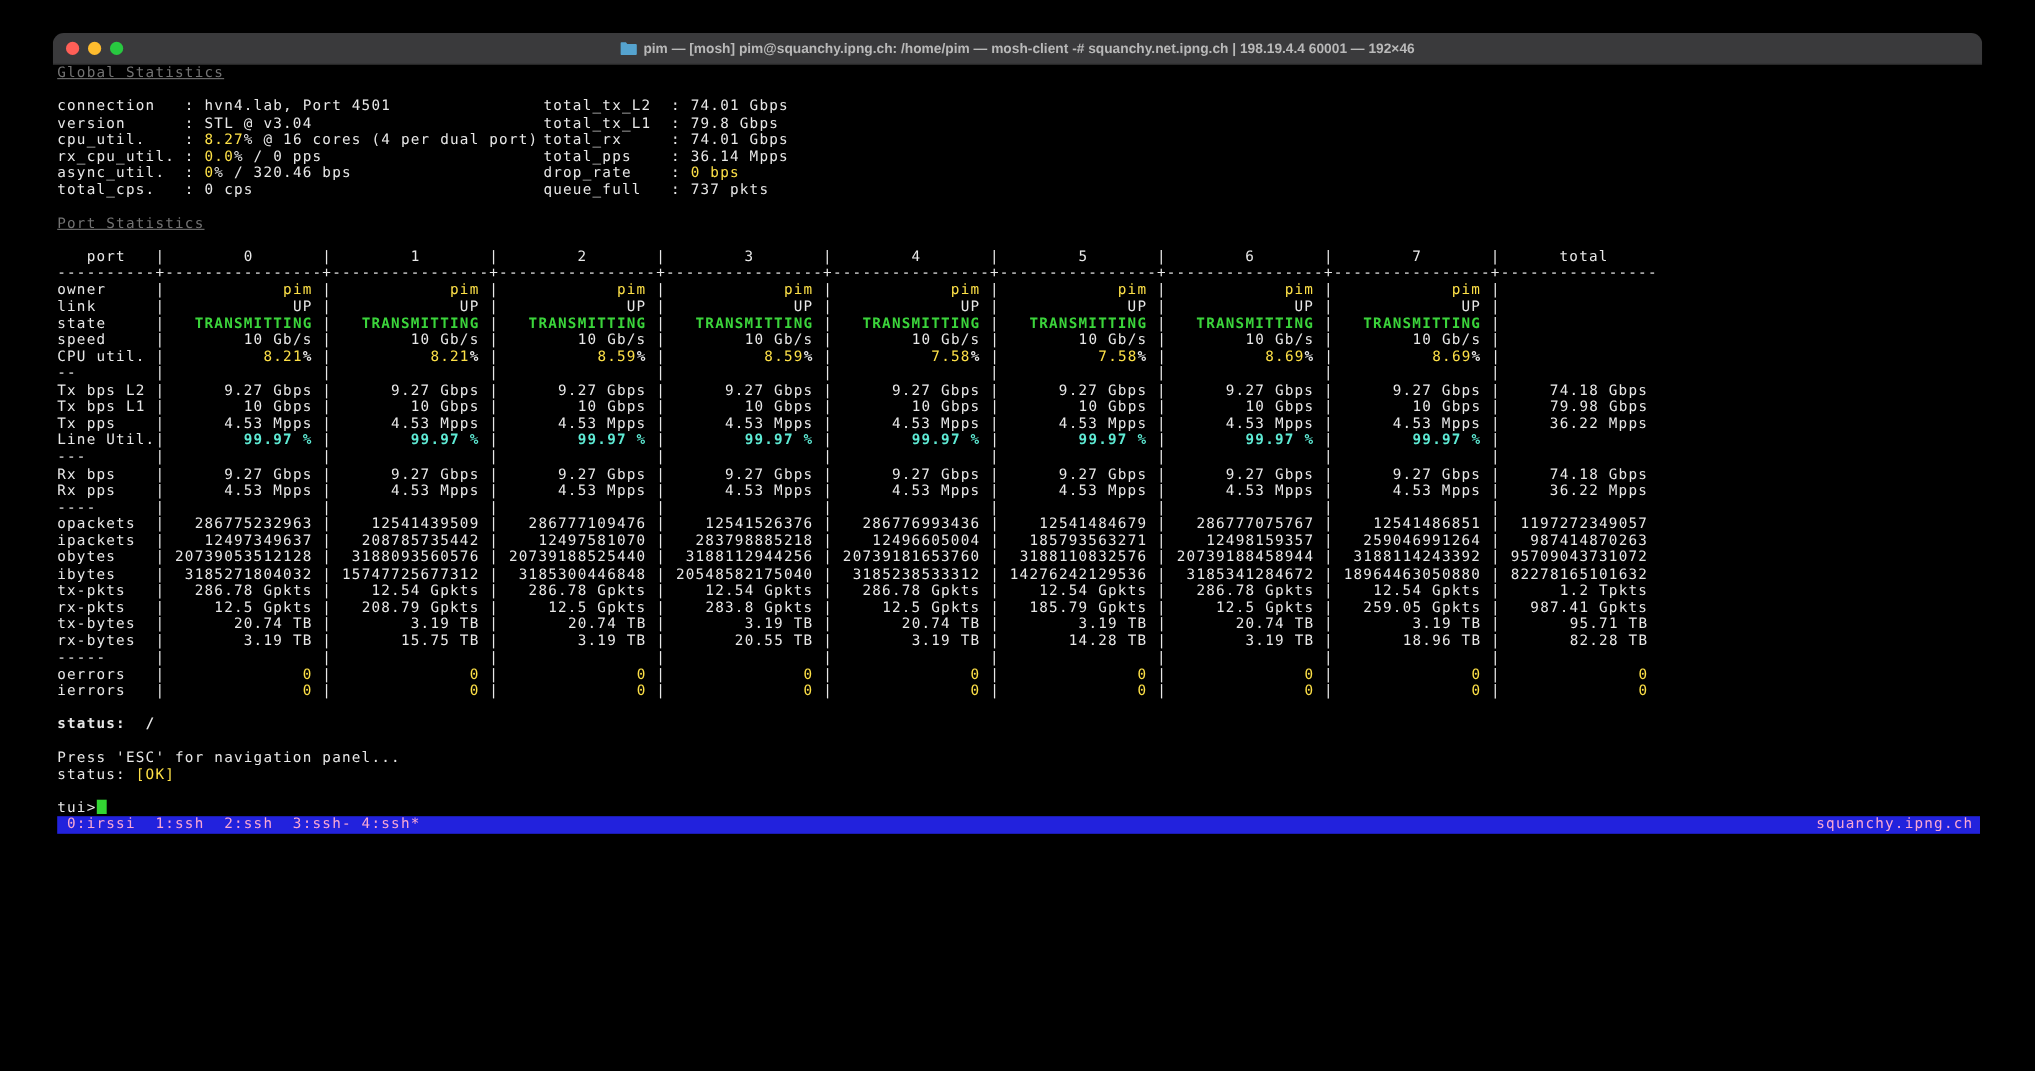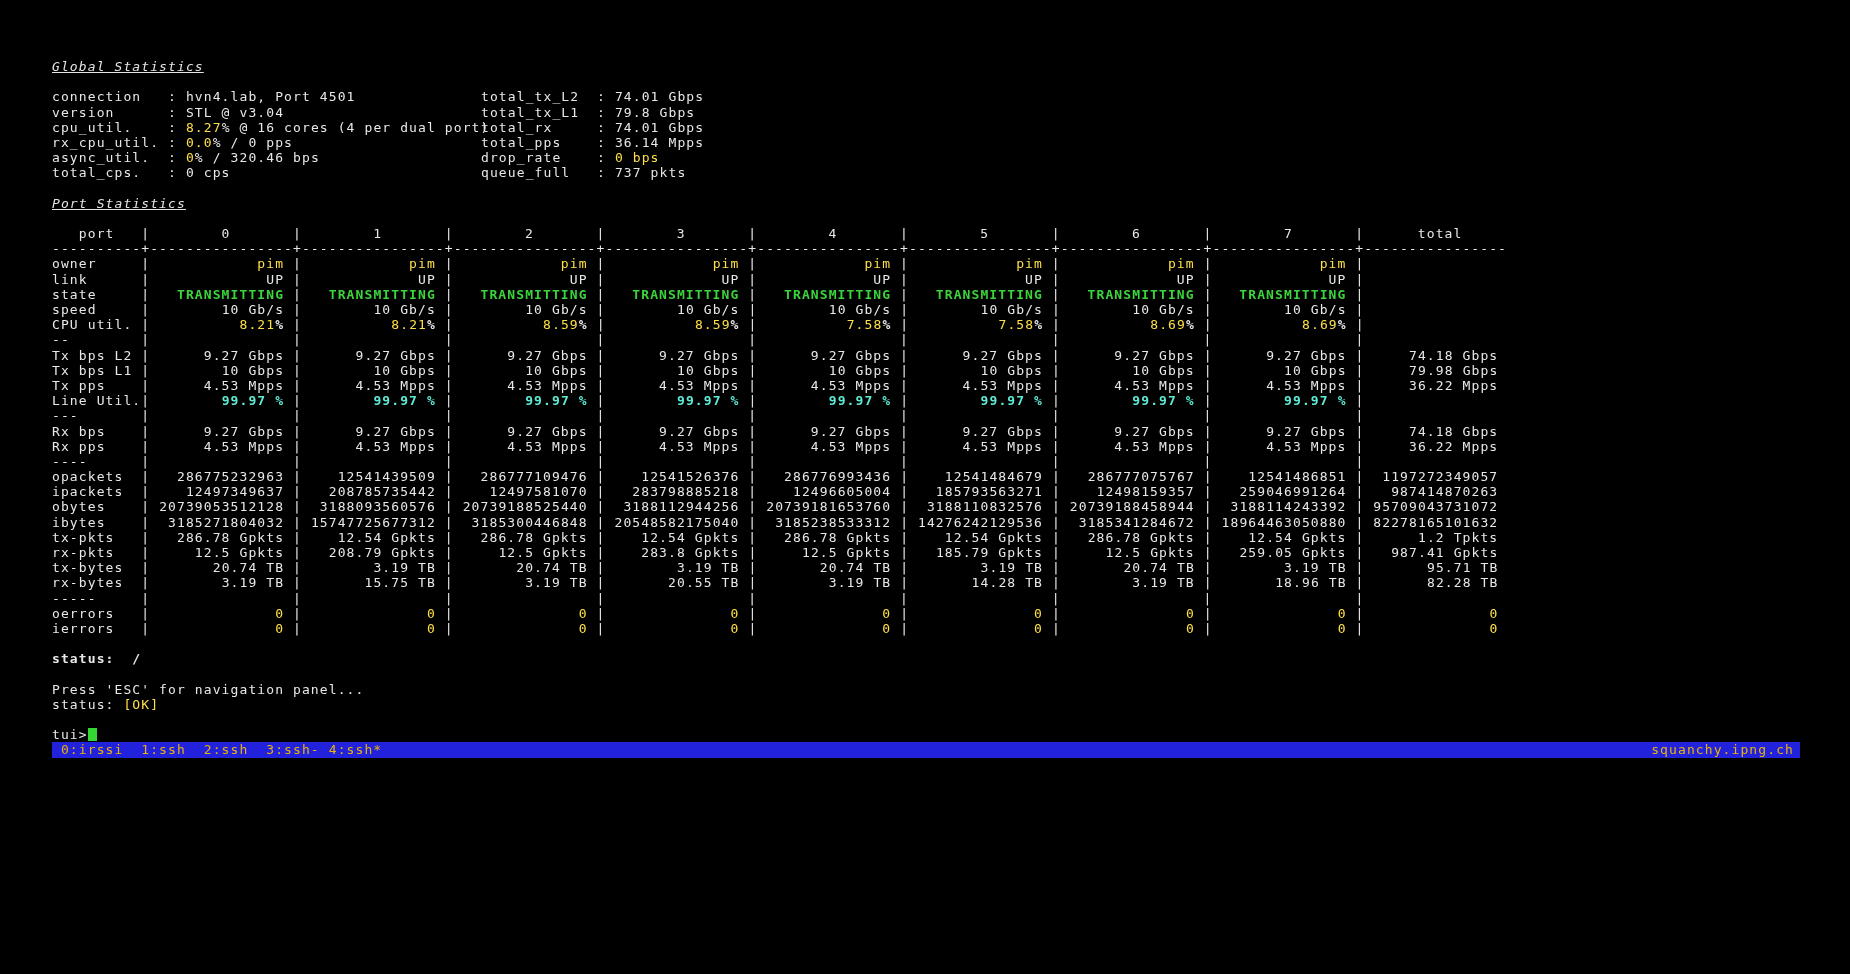--- a/index.html
+++ b/index.html
@@ -22,32 +22,45 @@
   .title{
     font-family:"Liberation Sans",sans-serif;font-size:12.5px;font-weight:bold;
     color:#b9b9b9;display:flex;align-items:center;gap:6px;white-space:nowrap;
   }
   .term{
     position:absolute;top:29px;left:4px;right:2px;bottom:0;
     font-size:13px;line-height:15.2px;letter-spacing:1.1px;
     color:#e8e8e8;white-space:pre;
   }
   .ln{height:15.2px;position:relative;}
-  .cyan{color:#e5e5e5;text-decoration:underline;font-style:italic;}
+  .cyan{color:#737373;text-decoration:underline;}
   .grn{color:#fde047;}
   .grnb{color:#3bd43b;font-weight:bold;margin-top:40px;}
   .red{color:#e5e5e5;}
   .blu{color:#5eead4;font-weight:bold;}
   .bold{font-weight:bold;}
-  .rcol{position:absolute;left:429px;top:0;}
+  .rcol{position:absolute;left:442px;top:0;}
   .cursor{display:inline-block;width:9px;height:13px;background:#33d633;vertical-align:-2px;}
   .bar{
-    position:absolute;left:0;right:0;height:15.2px;background:#2222dd;color:#eab308;
+    position:absolute;left:0;right:0;height:15.2px;background:#2222dd;color:#f9a8d4;
     font-size:13px;line-height:15.2px;letter-spacing:1.1px;white-space:pre;
   }
   .bar .host{position:absolute;right:6px;top:0;margin-left:46px;}
 </style>
 </head>
 <body>
 
 <div class="window">
+  <div class="titlebar">
+    <div class="lights">
+      <div class="light red"></div>
+      <div class="light yellow"></div>
+      <div class="light green"></div>
+    </div>
+    <div class="title">
+      <svg width="15" height="12" viewBox="0 0 15 12">
+          <path d="M0 1.5 Q0 0.5 1 .5 L5 .5 L6.3 2 L14 2 Q15 2 15 3 L15 11 Q15 12 14 12 L1 12 Q0 12 0 11 Z" fill="#55a3cf"></path>
+        </svg>
+      <span>pim — [mosh] pim@squanchy.ipng.ch: /home/pim — mosh-client -# squanchy.net.ipng.ch | 198.19.4.4 60001 — 192×46</span>
+    </div>
+  </div>
   <div class="term" id="term"><div class="ln"><span class="cyan">Global Statistics</span></div><div class="ln"></div><div class="ln"><span>connection   : </span><span>hvn4.lab, Port 4501</span><span class="rcol"><span>total_tx_L2  : </span><span>74.01 Gbps</span></span></div><div class="ln"><span>version      : </span><span>STL @ v3.04</span><span class="rcol"><span>total_tx_L1  : </span><span>79.8 Gbps</span></span></div><div class="ln"><span>cpu_util.    : </span><span class="grn">8.27</span><span>% @ 16 cores (4 per dual port)</span><span class="rcol"><span>total_rx     : </span><span>74.01 Gbps</span></span></div><div class="ln"><span>rx_cpu_util. : </span><span class="grn">0.0</span><span>% / 0 pps</span><span class="rcol"><span>total_pps    : </span><span>36.14 Mpps</span></span></div><div class="ln"><span>async_util.  : </span><span class="grn">0</span><span>% / 320.46 bps</span><span class="rcol"><span>drop_rate    : </span><span class="grn">0 bps</span></span></div><div class="ln"><span>total_cps.   : </span><span>0 cps</span><span class="rcol"><span>queue_full   : </span><span class="red">737 pkts</span></span></div><div class="ln"></div><div class="ln"><span class="cyan">Port Statistics</span></div><div class="ln"></div><div class="ln"><span>   port   |        0       |        1       |        2       |        3       |        4       |        5       |        6       |        7       |      total</span></div><div class="ln"><span>----------+----------------+----------------+----------------+----------------+----------------+----------------+----------------+----------------+----------------</span></div><div class="ln"><span>owner     |</span><span>            </span><span class="grn">pim</span><span> |</span><span>            </span><span class="grn">pim</span><span> |</span><span>            </span><span class="grn">pim</span><span> |</span><span>            </span><span class="grn">pim</span><span> |</span><span>            </span><span class="grn">pim</span><span> |</span><span>            </span><span class="grn">pim</span><span> |</span><span>            </span><span class="grn">pim</span><span> |</span><span>            </span><span class="grn">pim</span><span> |</span><span>               </span><span> </span></div><div class="ln"><span>link      |</span><span>             </span><span>UP</span><span> |</span><span>             </span><span>UP</span><span> |</span><span>             </span><span>UP</span><span> |</span><span>             </span><span>UP</span><span> |</span><span>             </span><span>UP</span><span> |</span><span>             </span><span>UP</span><span> |</span><span>             </span><span>UP</span><span> |</span><span>             </span><span>UP</span><span> |</span><span>               </span><span> </span></div><div class="ln"><span>state     |</span><span>   </span><span class="grnb">TRANSMITTING</span><span> |</span><span>   </span><span class="grnb">TRANSMITTING</span><span> |</span><span>   </span><span class="grnb">TRANSMITTING</span><span> |</span><span>   </span><span class="grnb">TRANSMITTING</span><span> |</span><span>   </span><span class="grnb">TRANSMITTING</span><span> |</span><span>   </span><span class="grnb">TRANSMITTING</span><span> |</span><span>   </span><span class="grnb">TRANSMITTING</span><span> |</span><span>   </span><span class="grnb">TRANSMITTING</span><span> |</span><span>               </span><span> </span></div><div class="ln"><span>speed     |</span><span>        </span><span>10 Gb/s</span><span> |</span><span>        </span><span>10 Gb/s</span><span> |</span><span>        </span><span>10 Gb/s</span><span> |</span><span>        </span><span>10 Gb/s</span><span> |</span><span>        </span><span>10 Gb/s</span><span> |</span><span>        </span><span>10 Gb/s</span><span> |</span><span>        </span><span>10 Gb/s</span><span> |</span><span>        </span><span>10 Gb/s</span><span> |</span><span>               </span><span> </span></div><div class="ln"><span>CPU util. |</span><span>          </span><span class="grn">8.21</span><span class="bold">%</span><span> |</span><span>          </span><span class="grn">8.21</span><span class="bold">%</span><span> |</span><span>          </span><span class="grn">8.59</span><span class="bold">%</span><span> |</span><span>          </span><span class="grn">8.59</span><span class="bold">%</span><span> |</span><span>          </span><span class="grn">7.58</span><span class="bold">%</span><span> |</span><span>          </span><span class="grn">7.58</span><span class="bold">%</span><span> |</span><span>          </span><span class="grn">8.69</span><span class="bold">%</span><span> |</span><span>          </span><span class="grn">8.69</span><span class="bold">%</span><span> |</span><span>               </span><span> </span></div><div class="ln"><span>--        |</span><span>                |</span><span>                |</span><span>                |</span><span>                |</span><span>                |</span><span>                |</span><span>                |</span><span>                |</span></div><div class="ln"><span>Tx bps L2 |</span><span>      </span><span>9.27 Gbps</span><span> |</span><span>      </span><span>9.27 Gbps</span><span> |</span><span>      </span><span>9.27 Gbps</span><span> |</span><span>      </span><span>9.27 Gbps</span><span> |</span><span>      </span><span>9.27 Gbps</span><span> |</span><span>      </span><span>9.27 Gbps</span><span> |</span><span>      </span><span>9.27 Gbps</span><span> |</span><span>      </span><span>9.27 Gbps</span><span> |</span><span>     </span><span>74.18 Gbps</span><span> </span></div><div class="ln"><span>Tx bps L1 |</span><span>        </span><span>10 Gbps</span><span> |</span><span>        </span><span>10 Gbps</span><span> |</span><span>        </span><span>10 Gbps</span><span> |</span><span>        </span><span>10 Gbps</span><span> |</span><span>        </span><span>10 Gbps</span><span> |</span><span>        </span><span>10 Gbps</span><span> |</span><span>        </span><span>10 Gbps</span><span> |</span><span>        </span><span>10 Gbps</span><span> |</span><span>     </span><span>79.98 Gbps</span><span> </span></div><div class="ln"><span>Tx pps    |</span><span>      </span><span>4.53 Mpps</span><span> |</span><span>      </span><span>4.53 Mpps</span><span> |</span><span>      </span><span>4.53 Mpps</span><span> |</span><span>      </span><span>4.53 Mpps</span><span> |</span><span>      </span><span>4.53 Mpps</span><span> |</span><span>      </span><span>4.53 Mpps</span><span> |</span><span>      </span><span>4.53 Mpps</span><span> |</span><span>      </span><span>4.53 Mpps</span><span> |</span><span>     </span><span>36.22 Mpps</span><span> </span></div><div class="ln"><span>Line Util.|</span><span>        </span><span class="blu">99.97 %</span><span> |</span><span>        </span><span class="blu">99.97 %</span><span> |</span><span>        </span><span class="blu">99.97 %</span><span> |</span><span>        </span><span class="blu">99.97 %</span><span> |</span><span>        </span><span class="blu">99.97 %</span><span> |</span><span>        </span><span class="blu">99.97 %</span><span> |</span><span>        </span><span class="blu">99.97 %</span><span> |</span><span>        </span><span class="blu">99.97 %</span><span> |</span><span>               </span><span> </span></div><div class="ln"><span>---       |</span><span>                |</span><span>                |</span><span>                |</span><span>                |</span><span>                |</span><span>                |</span><span>                |</span><span>                |</span></div><div class="ln"><span>Rx bps    |</span><span>      </span><span>9.27 Gbps</span><span> |</span><span>      </span><span>9.27 Gbps</span><span> |</span><span>      </span><span>9.27 Gbps</span><span> |</span><span>      </span><span>9.27 Gbps</span><span> |</span><span>      </span><span>9.27 Gbps</span><span> |</span><span>      </span><span>9.27 Gbps</span><span> |</span><span>      </span><span>9.27 Gbps</span><span> |</span><span>      </span><span>9.27 Gbps</span><span> |</span><span>     </span><span>74.18 Gbps</span><span> </span></div><div class="ln"><span>Rx pps    |</span><span>      </span><span>4.53 Mpps</span><span> |</span><span>      </span><span>4.53 Mpps</span><span> |</span><span>      </span><span>4.53 Mpps</span><span> |</span><span>      </span><span>4.53 Mpps</span><span> |</span><span>      </span><span>4.53 Mpps</span><span> |</span><span>      </span><span>4.53 Mpps</span><span> |</span><span>      </span><span>4.53 Mpps</span><span> |</span><span>      </span><span>4.53 Mpps</span><span> |</span><span>     </span><span>36.22 Mpps</span><span> </span></div><div class="ln"><span>----      |</span><span>                |</span><span>                |</span><span>                |</span><span>                |</span><span>                |</span><span>                |</span><span>                |</span><span>                |</span></div><div class="ln"><span>opackets  |</span><span>   </span><span>286775232963</span><span> |</span><span>    </span><span>12541439509</span><span> |</span><span>   </span><span>286777109476</span><span> |</span><span>    </span><span>12541526376</span><span> |</span><span>   </span><span>286776993436</span><span> |</span><span>    </span><span>12541484679</span><span> |</span><span>   </span><span>286777075767</span><span> |</span><span>    </span><span>12541486851</span><span> |</span><span>  </span><span>1197272349057</span><span> </span></div><div class="ln"><span>ipackets  |</span><span>    </span><span>12497349637</span><span> |</span><span>   </span><span>208785735442</span><span> |</span><span>    </span><span>12497581070</span><span> |</span><span>   </span><span>283798885218</span><span> |</span><span>    </span><span>12496605004</span><span> |</span><span>   </span><span>185793563271</span><span> |</span><span>    </span><span>12498159357</span><span> |</span><span>   </span><span>259046991264</span><span> |</span><span>   </span><span>987414870263</span><span> </span></div><div class="ln"><span>obytes    |</span><span> </span><span>20739053512128</span><span> |</span><span>  </span><span>3188093560576</span><span> |</span><span> </span><span>20739188525440</span><span> |</span><span>  </span><span>3188112944256</span><span> |</span><span> </span><span>20739181653760</span><span> |</span><span>  </span><span>3188110832576</span><span> |</span><span> </span><span>20739188458944</span><span> |</span><span>  </span><span>3188114243392</span><span> |</span><span> </span><span>95709043731072</span><span> </span></div><div class="ln"><span>ibytes    |</span><span>  </span><span>3185271804032</span><span> |</span><span> </span><span>15747725677312</span><span> |</span><span>  </span><span>3185300446848</span><span> |</span><span> </span><span>20548582175040</span><span> |</span><span>  </span><span>3185238533312</span><span> |</span><span> </span><span>14276242129536</span><span> |</span><span>  </span><span>3185341284672</span><span> |</span><span> </span><span>18964463050880</span><span> |</span><span> </span><span>82278165101632</span><span> </span></div><div class="ln"><span>tx-pkts   |</span><span>   </span><span>286.78 Gpkts</span><span> |</span><span>    </span><span>12.54 Gpkts</span><span> |</span><span>   </span><span>286.78 Gpkts</span><span> |</span><span>    </span><span>12.54 Gpkts</span><span> |</span><span>   </span><span>286.78 Gpkts</span><span> |</span><span>    </span><span>12.54 Gpkts</span><span> |</span><span>   </span><span>286.78 Gpkts</span><span> |</span><span>    </span><span>12.54 Gpkts</span><span> |</span><span>      </span><span>1.2 Tpkts</span><span> </span></div><div class="ln"><span>rx-pkts   |</span><span>     </span><span>12.5 Gpkts</span><span> |</span><span>   </span><span>208.79 Gpkts</span><span> |</span><span>     </span><span>12.5 Gpkts</span><span> |</span><span>    </span><span>283.8 Gpkts</span><span> |</span><span>     </span><span>12.5 Gpkts</span><span> |</span><span>   </span><span>185.79 Gpkts</span><span> |</span><span>     </span><span>12.5 Gpkts</span><span> |</span><span>   </span><span>259.05 Gpkts</span><span> |</span><span>   </span><span>987.41 Gpkts</span><span> </span></div><div class="ln"><span>tx-bytes  |</span><span>       </span><span>20.74 TB</span><span> |</span><span>        </span><span>3.19 TB</span><span> |</span><span>       </span><span>20.74 TB</span><span> |</span><span>        </span><span>3.19 TB</span><span> |</span><span>       </span><span>20.74 TB</span><span> |</span><span>        </span><span>3.19 TB</span><span> |</span><span>       </span><span>20.74 TB</span><span> |</span><span>        </span><span>3.19 TB</span><span> |</span><span>       </span><span>95.71 TB</span><span> </span></div><div class="ln"><span>rx-bytes  |</span><span>        </span><span>3.19 TB</span><span> |</span><span>       </span><span>15.75 TB</span><span> |</span><span>        </span><span>3.19 TB</span><span> |</span><span>       </span><span>20.55 TB</span><span> |</span><span>        </span><span>3.19 TB</span><span> |</span><span>       </span><span>14.28 TB</span><span> |</span><span>        </span><span>3.19 TB</span><span> |</span><span>       </span><span>18.96 TB</span><span> |</span><span>       </span><span>82.28 TB</span><span> </span></div><div class="ln"><span>-----     |</span><span>                |</span><span>                |</span><span>                |</span><span>                |</span><span>                |</span><span>                |</span><span>                |</span><span>                |</span></div><div class="ln"><span>oerrors   |</span><span>              </span><span class="grn">0</span><span> |</span><span>              </span><span class="grn">0</span><span> |</span><span>              </span><span class="grn">0</span><span> |</span><span>              </span><span class="grn">0</span><span> |</span><span>              </span><span class="grn">0</span><span> |</span><span>              </span><span class="grn">0</span><span> |</span><span>              </span><span class="grn">0</span><span> |</span><span>              </span><span class="grn">0</span><span> |</span><span>              </span><span class="grn">0</span><span> </span></div><div class="ln"><span>ierrors   |</span><span>              </span><span class="grn">0</span><span> |</span><span>              </span><span class="grn">0</span><span> |</span><span>              </span><span class="grn">0</span><span> |</span><span>              </span><span class="grn">0</span><span> |</span><span>              </span><span class="grn">0</span><span> |</span><span>              </span><span class="grn">0</span><span> |</span><span>              </span><span class="grn">0</span><span> |</span><span>              </span><span class="grn">0</span><span> |</span><span>              </span><span class="grn">0</span><span> </span></div><div class="ln"></div><div class="ln"><span class="bold">status:  /</span></div><div class="ln"></div><div class="ln"><span>Press 'ESC' for navigation panel...</span></div><div class="ln"><span>status: </span><span class="grn">[OK]</span></div><div class="ln"></div><div class="ln"><span>tui&gt;</span><span class="cursor"></span></div><div class="bar"><span> 0:irssi  1:ssh  2:ssh  3:ssh- 4:ssh*</span><span class="host">squanchy.ipng.ch</span></div></div>
 </div>
 
 </body></html>

